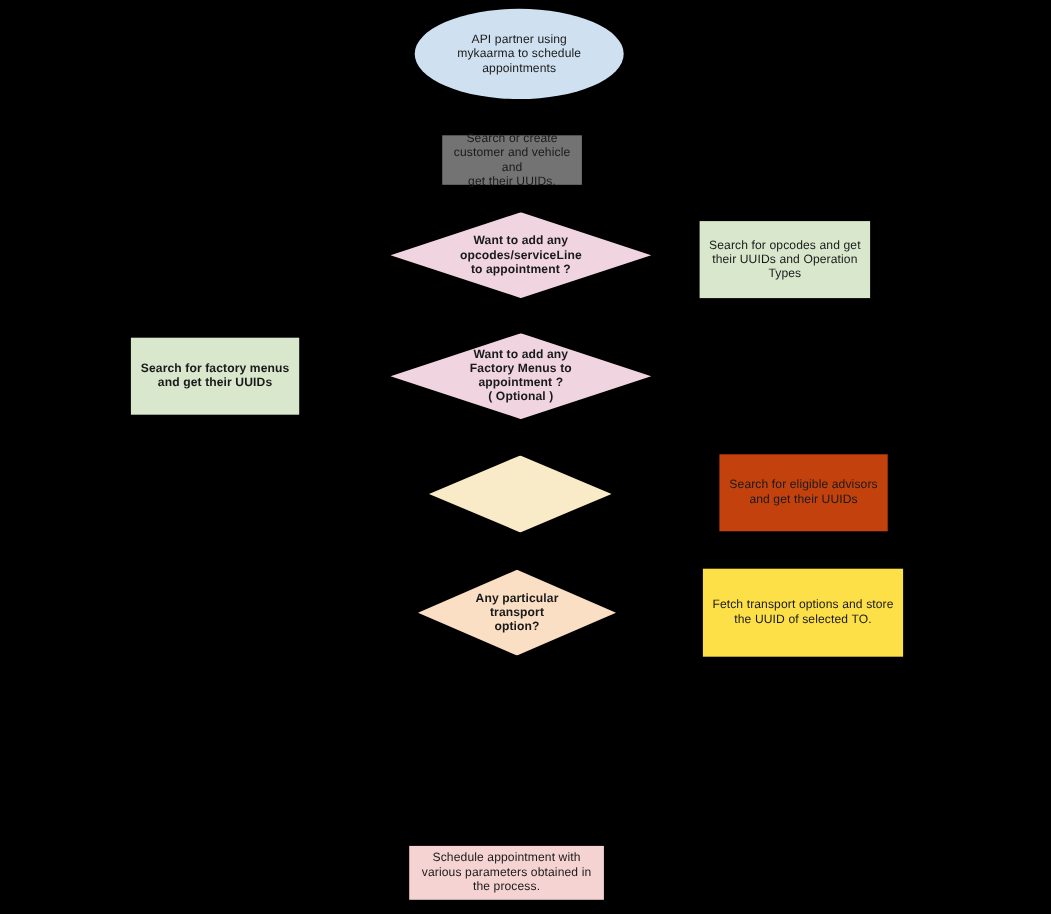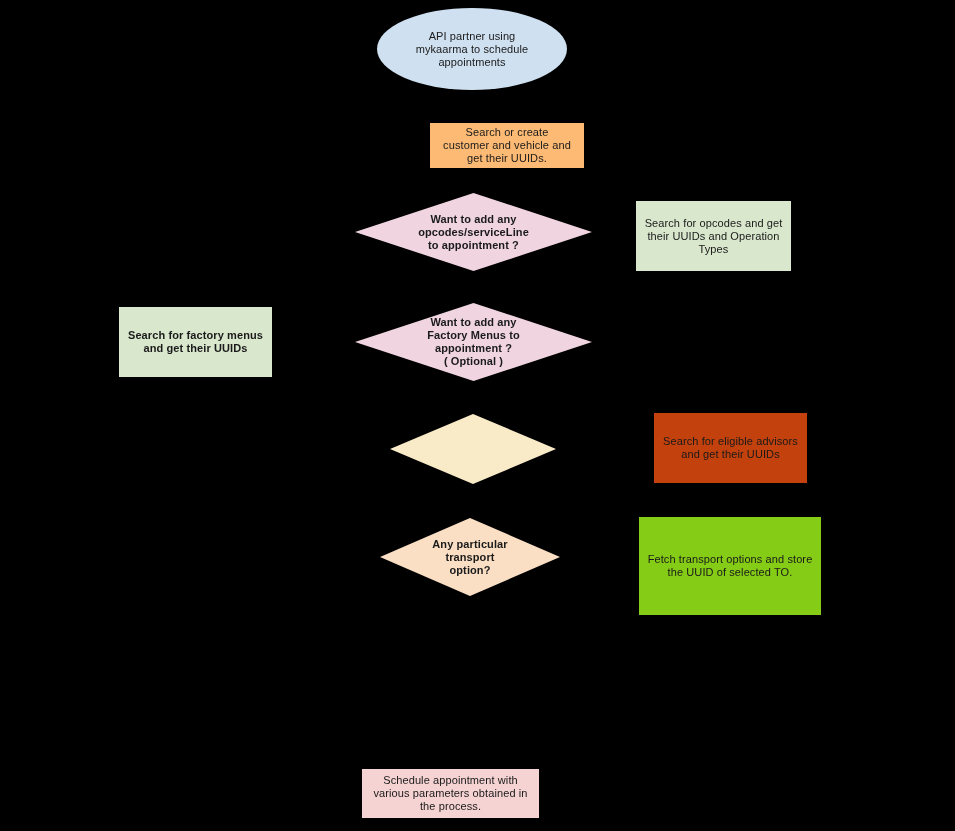--- a/index.html
+++ b/index.html
@@ -77,21 +77,21 @@
     <div class="edge" style="left: 471px; top: 484px; width: 1px; height: 34px;"></div>
     <div class="edge" style="left: 560px; top: 557px; width: 79px; height: 1px;"></div>
     <div class="edge" style="left: 470px; top: 596px; width: 1px; height: 34px;"></div>
     <div class="edge" style="left: 470px; top: 682px; width: 1px; height: 21px;"></div>
     <div class="edge" style="left: 470px; top: 746px; width: 1px; height: 23px;"></div>
     <div class="node shape-ellipse" style="left: 377px; top: 8px; width: 190px; height: 82px; color: rgb(26, 26, 26); background: rgb(207, 224, 240);">
       <span class="label">API partner using
 mykaarma to schedule
 appointments</span>
     </div>
-    <div class="node shape-rect" style="left: 402px; top: 123px; width: 154px; height: 45px; color: rgb(26, 26, 26); background: #fdba74; margin-left: 28px;">
+    <div class="node shape-rect" style="left: 402px; top: 123px; width: 127px; height: 45px; color: rgb(26, 26, 26); background: #737373;">
       <span class="label">Search or create
 customer and vehicle and
 get their UUIDs.</span>
     </div>
     <div class="node shape-diamond" style="left: 355px; top: 193px; width: 237px; height: 78px; color: rgb(26, 26, 26);">
       <svg class="diamond-bg" viewBox="0 0 100 100" preserveAspectRatio="none">
         <polygon points="50,0 100,50 50,100 0,50" fill="#f0d5e0"></polygon>
       </svg>
       <span class="label">Want to add any
 opcodes/serviceLine
@@ -125,22 +125,22 @@
 and get their UUIDs</span>
     </div>
     <div class="node shape-diamond" style="left: 380px; top: 518px; width: 180px; height: 78px; color: rgb(26, 26, 26);">
       <svg class="diamond-bg" viewBox="0 0 100 100" preserveAspectRatio="none">
         <polygon points="50,0 100,50 50,100 0,50" fill="#fadfc5"></polygon>
       </svg>
       <span class="label">Any particular
 transport
 option?</span>
     </div>
-    <div class="node shape-rect" style="left: 639px; top: 517px; width: 182px; height: 98px; color: rgb(26, 26, 26); background: #84cc16;">
+    <div class="node shape-rect" style="left: 639px; top: 517px; width: 182px; height: 80px; color: rgb(26, 26, 26); background: #fde047;">
       <span class="label">Fetch transport options and store
 the UUID of selected TO.</span>
     </div>
-    <div class="node shape-rect" style="left: 362px; top: 769px; width: 177px; height: 49px; color: rgb(26, 26, 26); background: rgb(246, 211, 211);">
+    <div class="node shape-rect" style="left: 372px; top: 769px; width: 177px; height: 49px; color: rgb(26, 26, 26); background: rgb(246, 211, 211);">
       <span class="label">Schedule appointment with
 various parameters obtained in
 the process.</span>
     </div>
   </div>
 
 </body></html>

